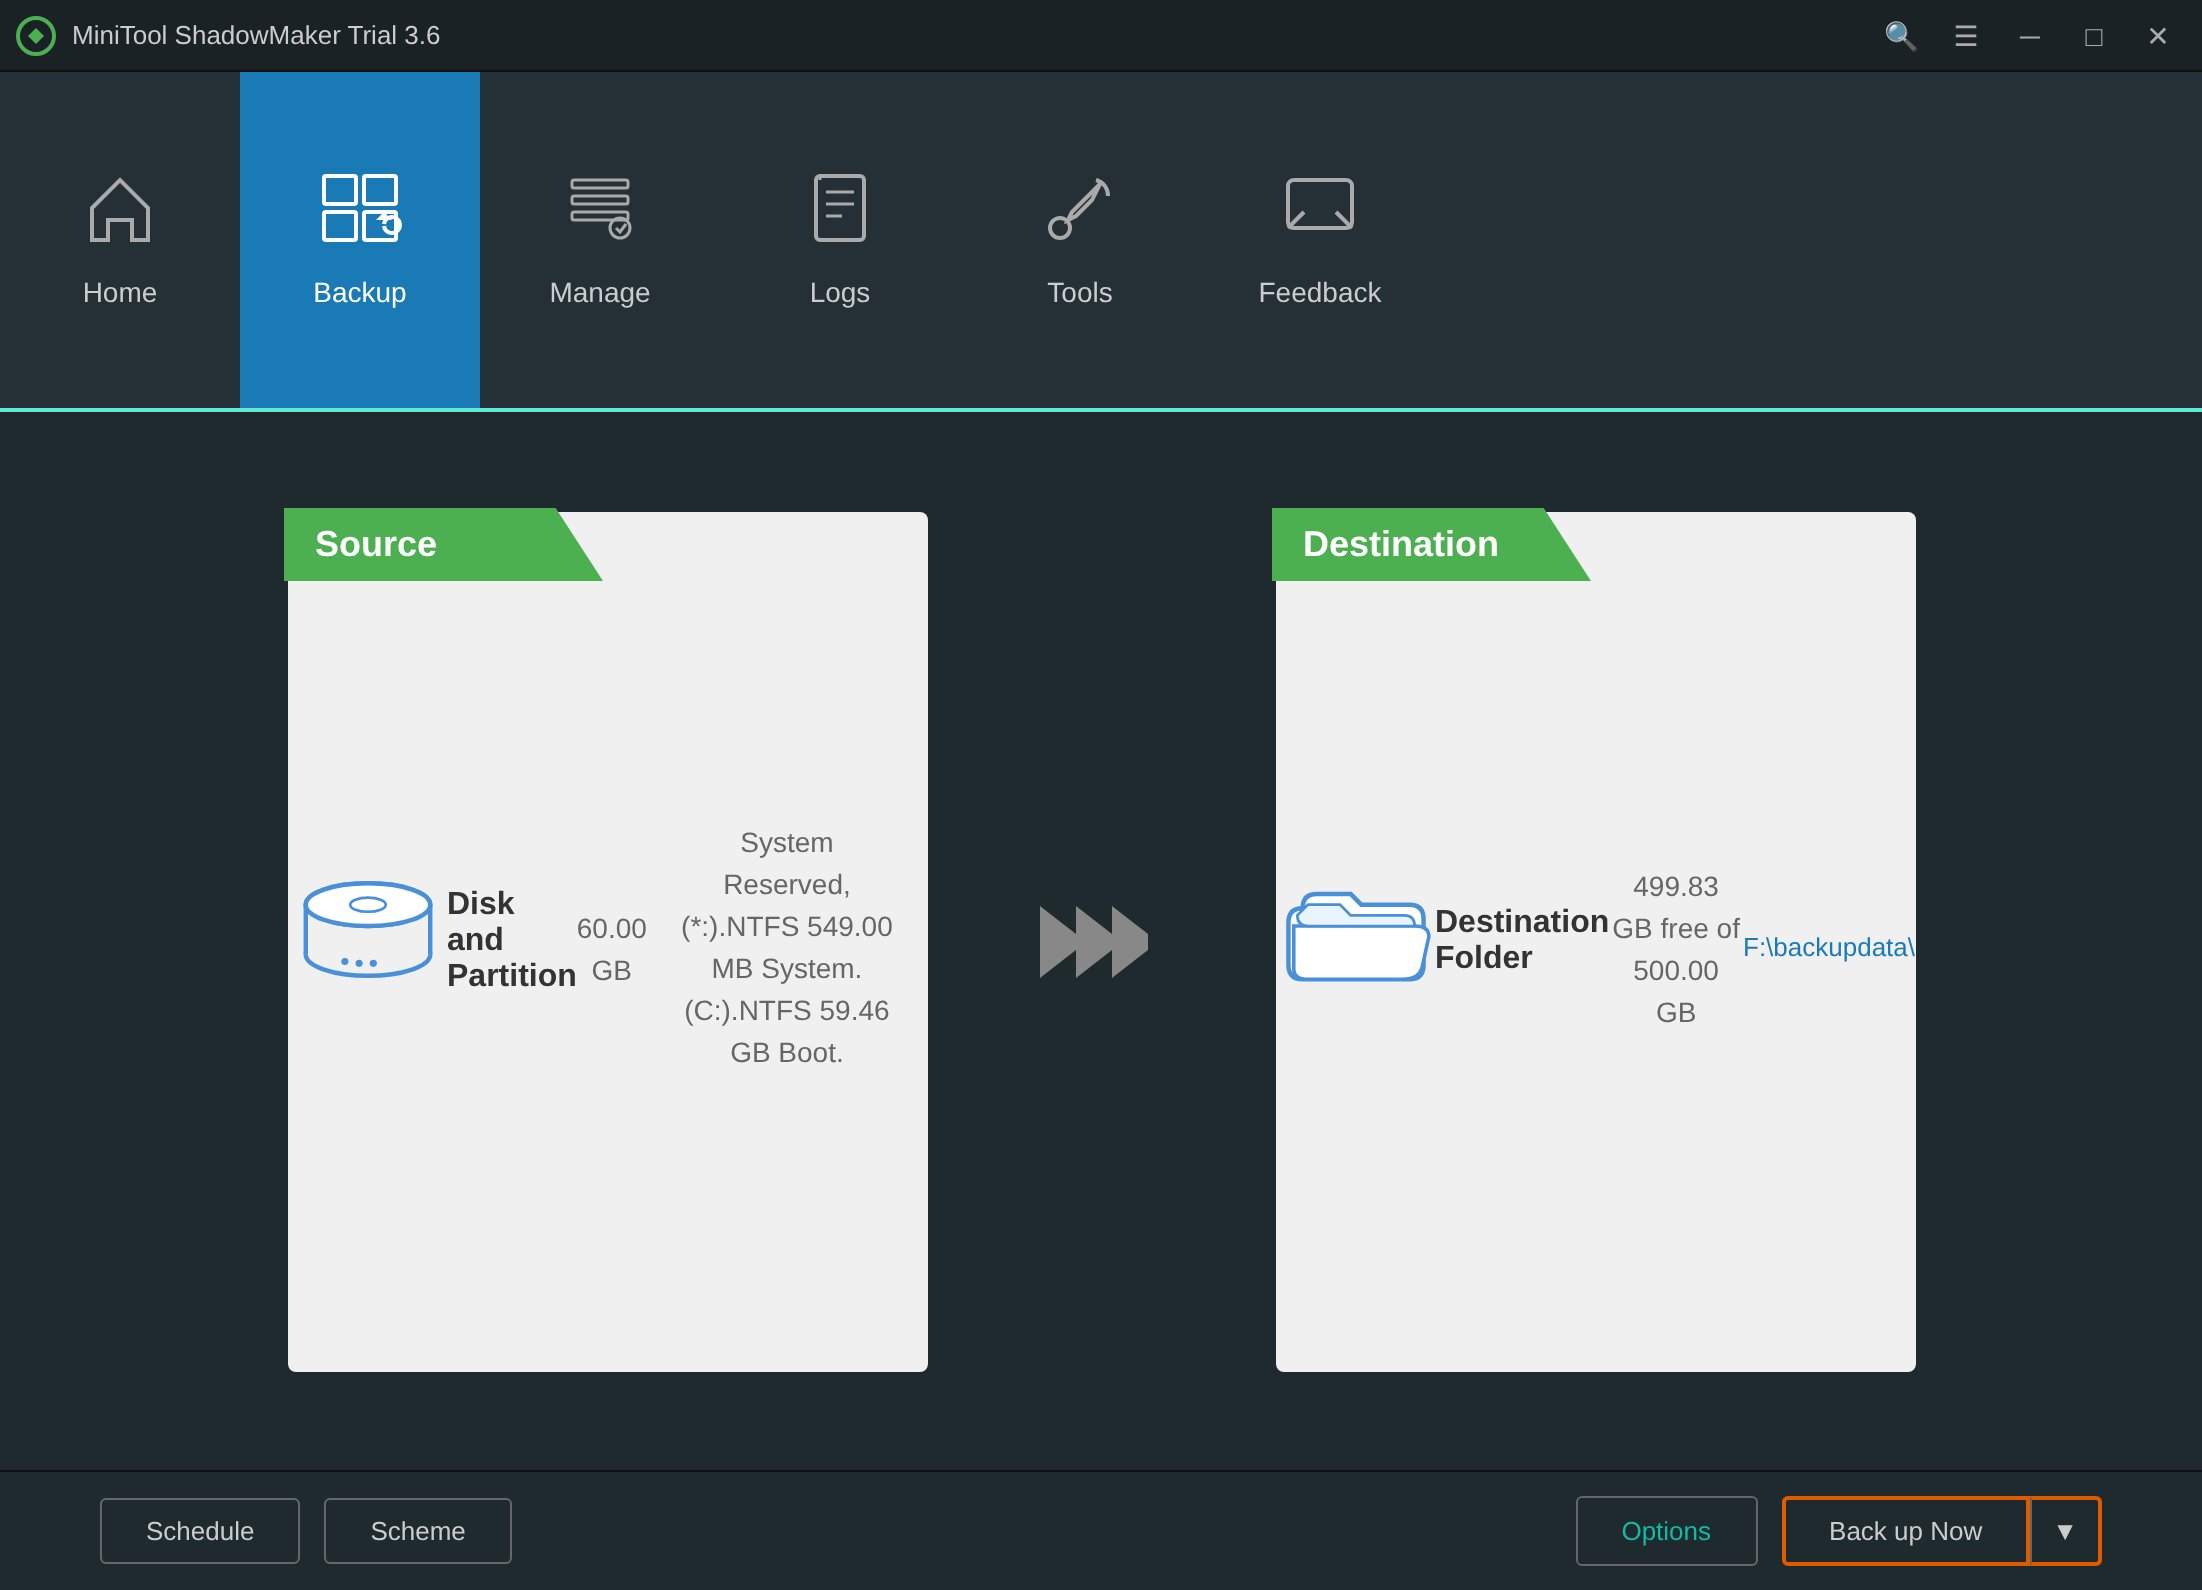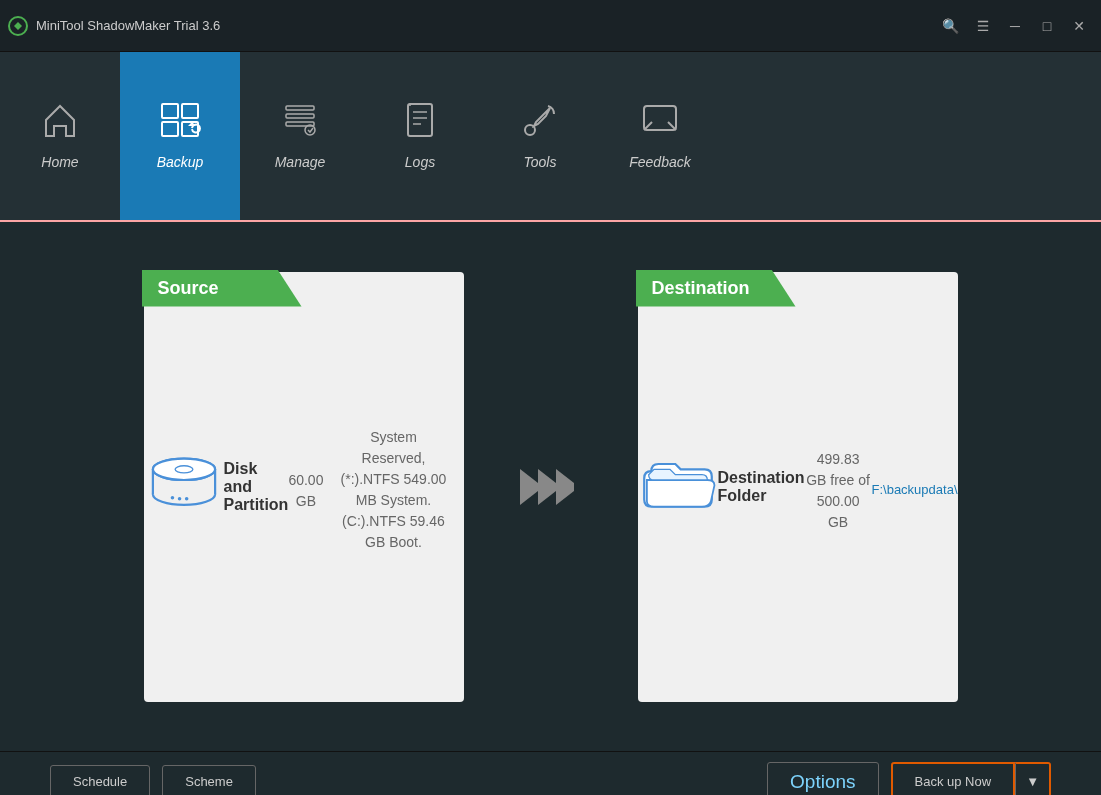--- a/index.html
+++ b/index.html
@@ -8,21 +8,21 @@
       height: 795px;
       background: #1e2a2e;
       font-family: 'Segoe UI', Arial, sans-serif;
       overflow: hidden;
       position: relative;
     }
 
     
     #title-bar {
       background: #1a2226;
-      height: 52px;
+      height: 36px;
       display: flex;
       align-items: center;
       padding: 0 8px;
       justify-content: space-between;
       border-bottom: 1px solid #111;
     }
     #title-bar-left {
       display: flex;
       align-items: center;
       gap: 8px;
@@ -52,22 +52,21 @@
       align-items: center;
       justify-content: center;
     }
 
     
     #navbar {
       background: #243035;
       height: 170px;
       display: flex;
       align-items: stretch;
-      border-bottom: 2px solid #fca5a5;
-      font-style: italic;
+      border-bottom: 2px solid #5eead4;
     }
     .nav-item {
       display: flex;
       flex-direction: column;
       align-items: center;
       justify-content: center;
       width: 120px;
       cursor: pointer;
       color: #ccc;
       gap: 8px;
@@ -178,23 +177,23 @@
       font-size: 13px;
       border-radius: 3px;
       cursor: pointer;
     }
 
     .btn-group-right { display: flex; gap: 0; }
 
     .btn-primary {
       background: transparent;
       border: 1px solid #666;
-      color: #7dd3fc;
+      color: #14b8a6;
       padding: 8px 22px;
-      font-size: 19px;
+      font-size: 13px;
       border-radius: 3px;
       cursor: pointer;
       text-align: right;
     }
 
     .btn-backup-now {
       background: transparent;
       border: 2px solid #e05a00;
       color: #ccc;
       padding: 8px 22px;

